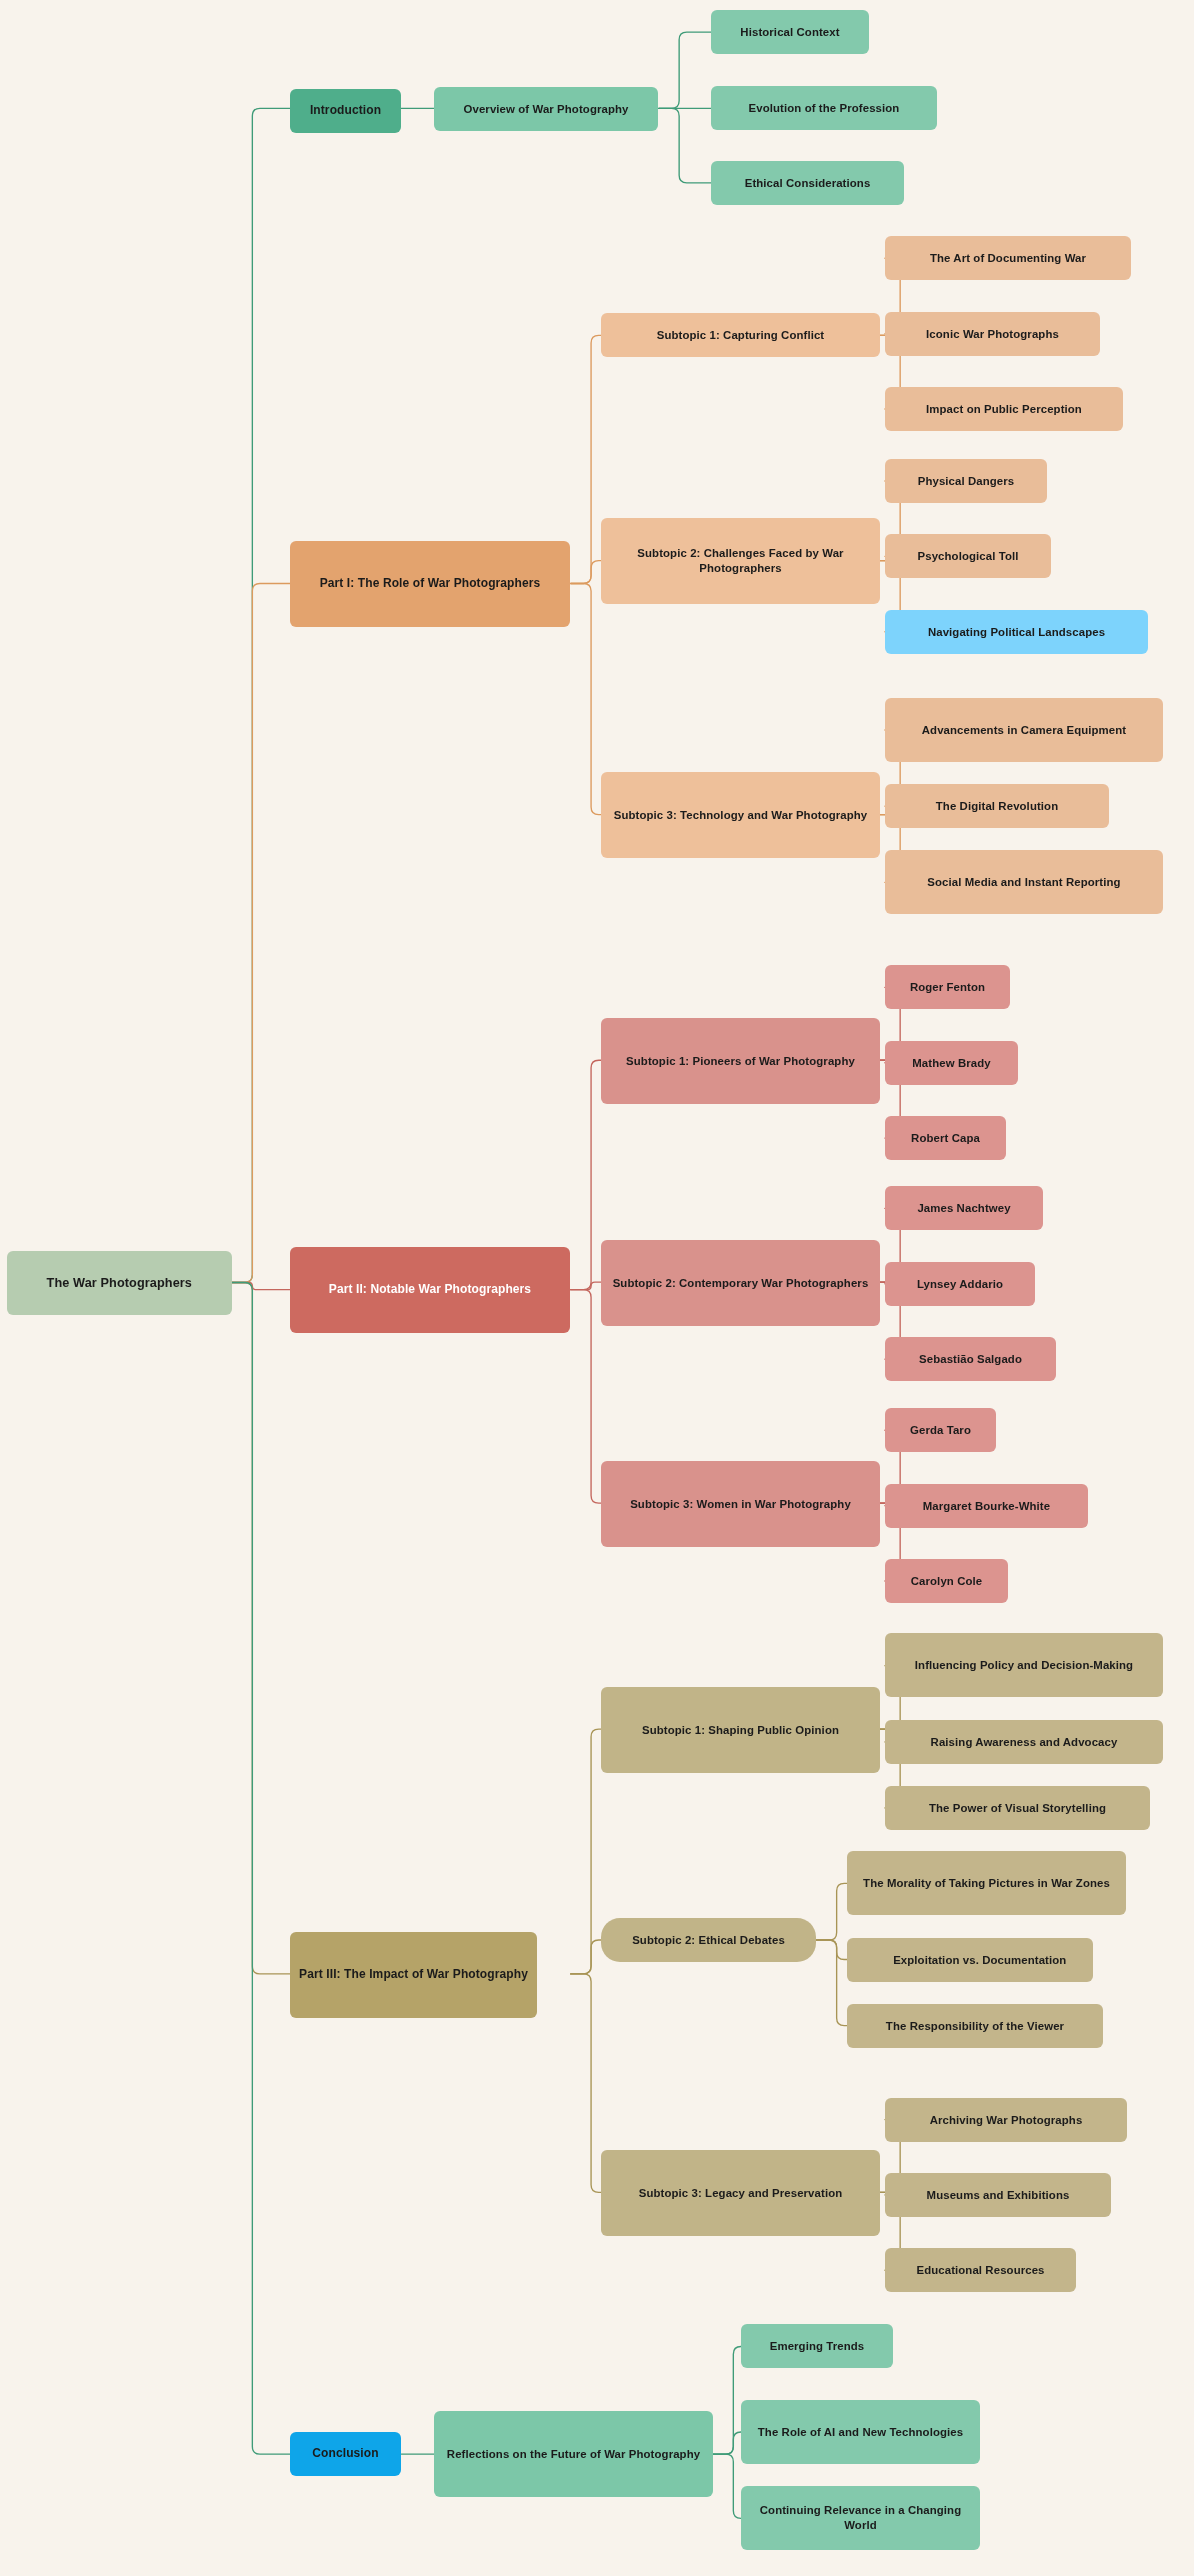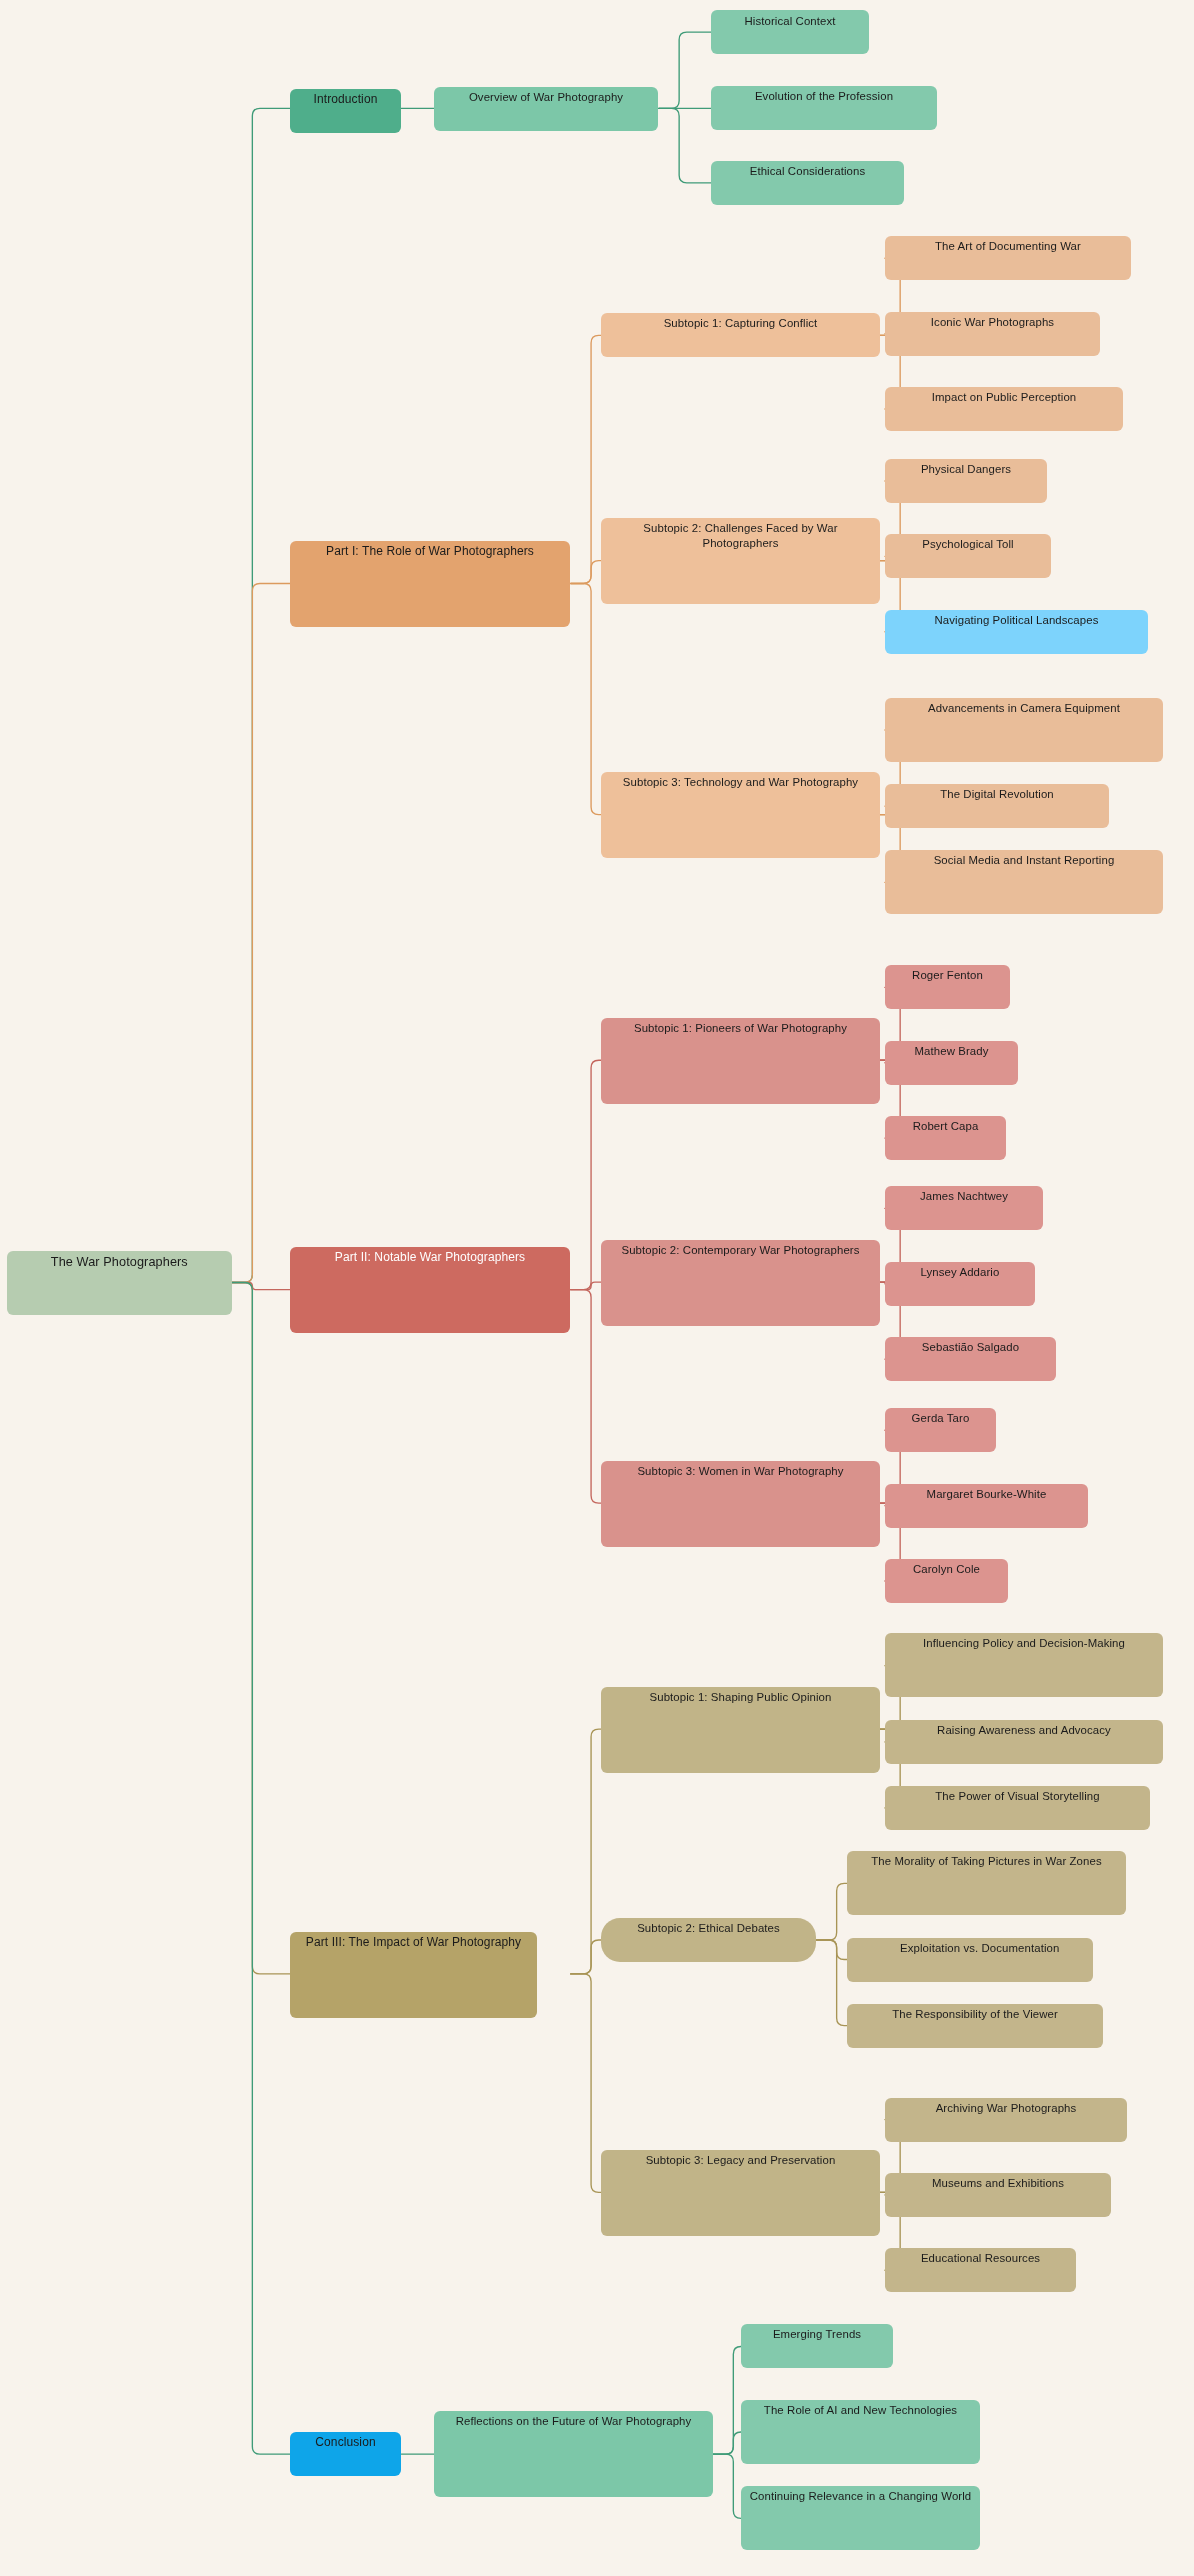--- a/index.html
+++ b/index.html
@@ -24,28 +24,30 @@
     position: absolute;
     left: 0; top: 0;
     width: 1194px;
     height: 2576px;
     pointer-events: none;
   }
   .node {
     position: absolute;
     box-sizing: border-box;
     display: flex;
+    align-items: center;
     justify-content: center;
     text-align: center;
     border-radius: 6px;
     padding: 3.4px 8.5px;
     font-size: 11.4px;
     line-height: 1.28;
     color: #1b1b1b;
     letter-spacing: 0.1px;
+    font-weight: bold;
   }
   .node.root {
     font-size: 12.7px;
   }
   .node.branch {
     font-size: 12px;
   }
   .node.white-text { color: #ffffff; }
 </style>
 </head>

